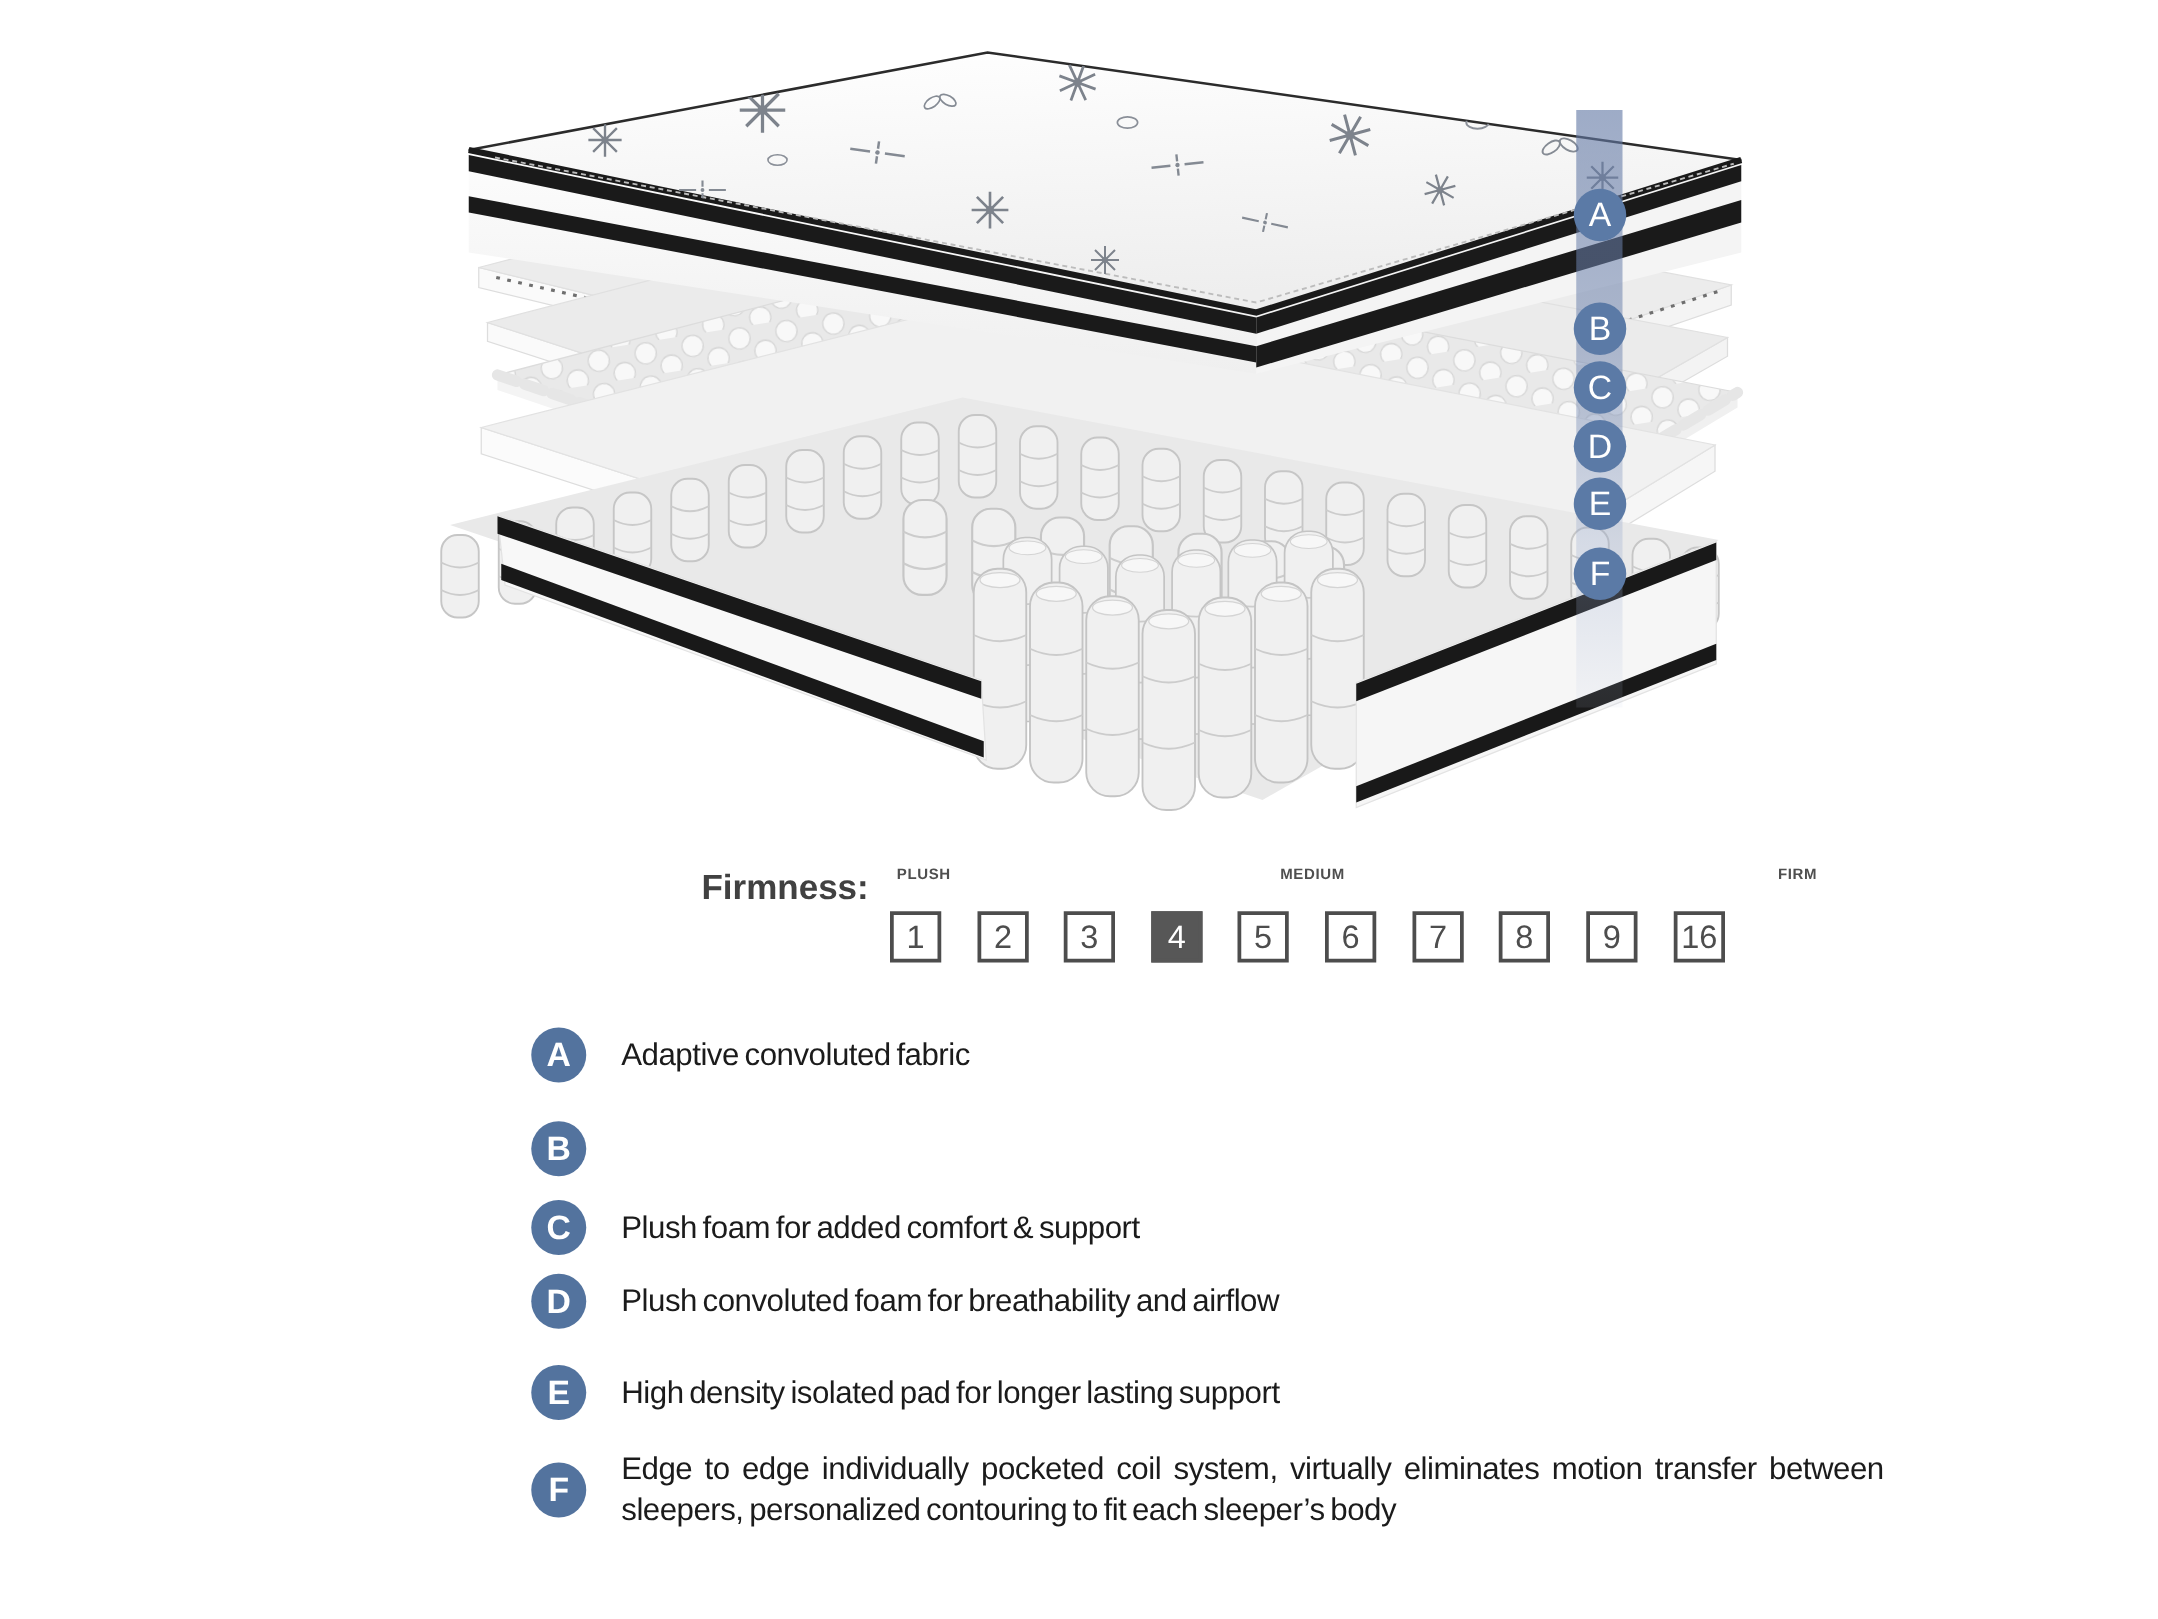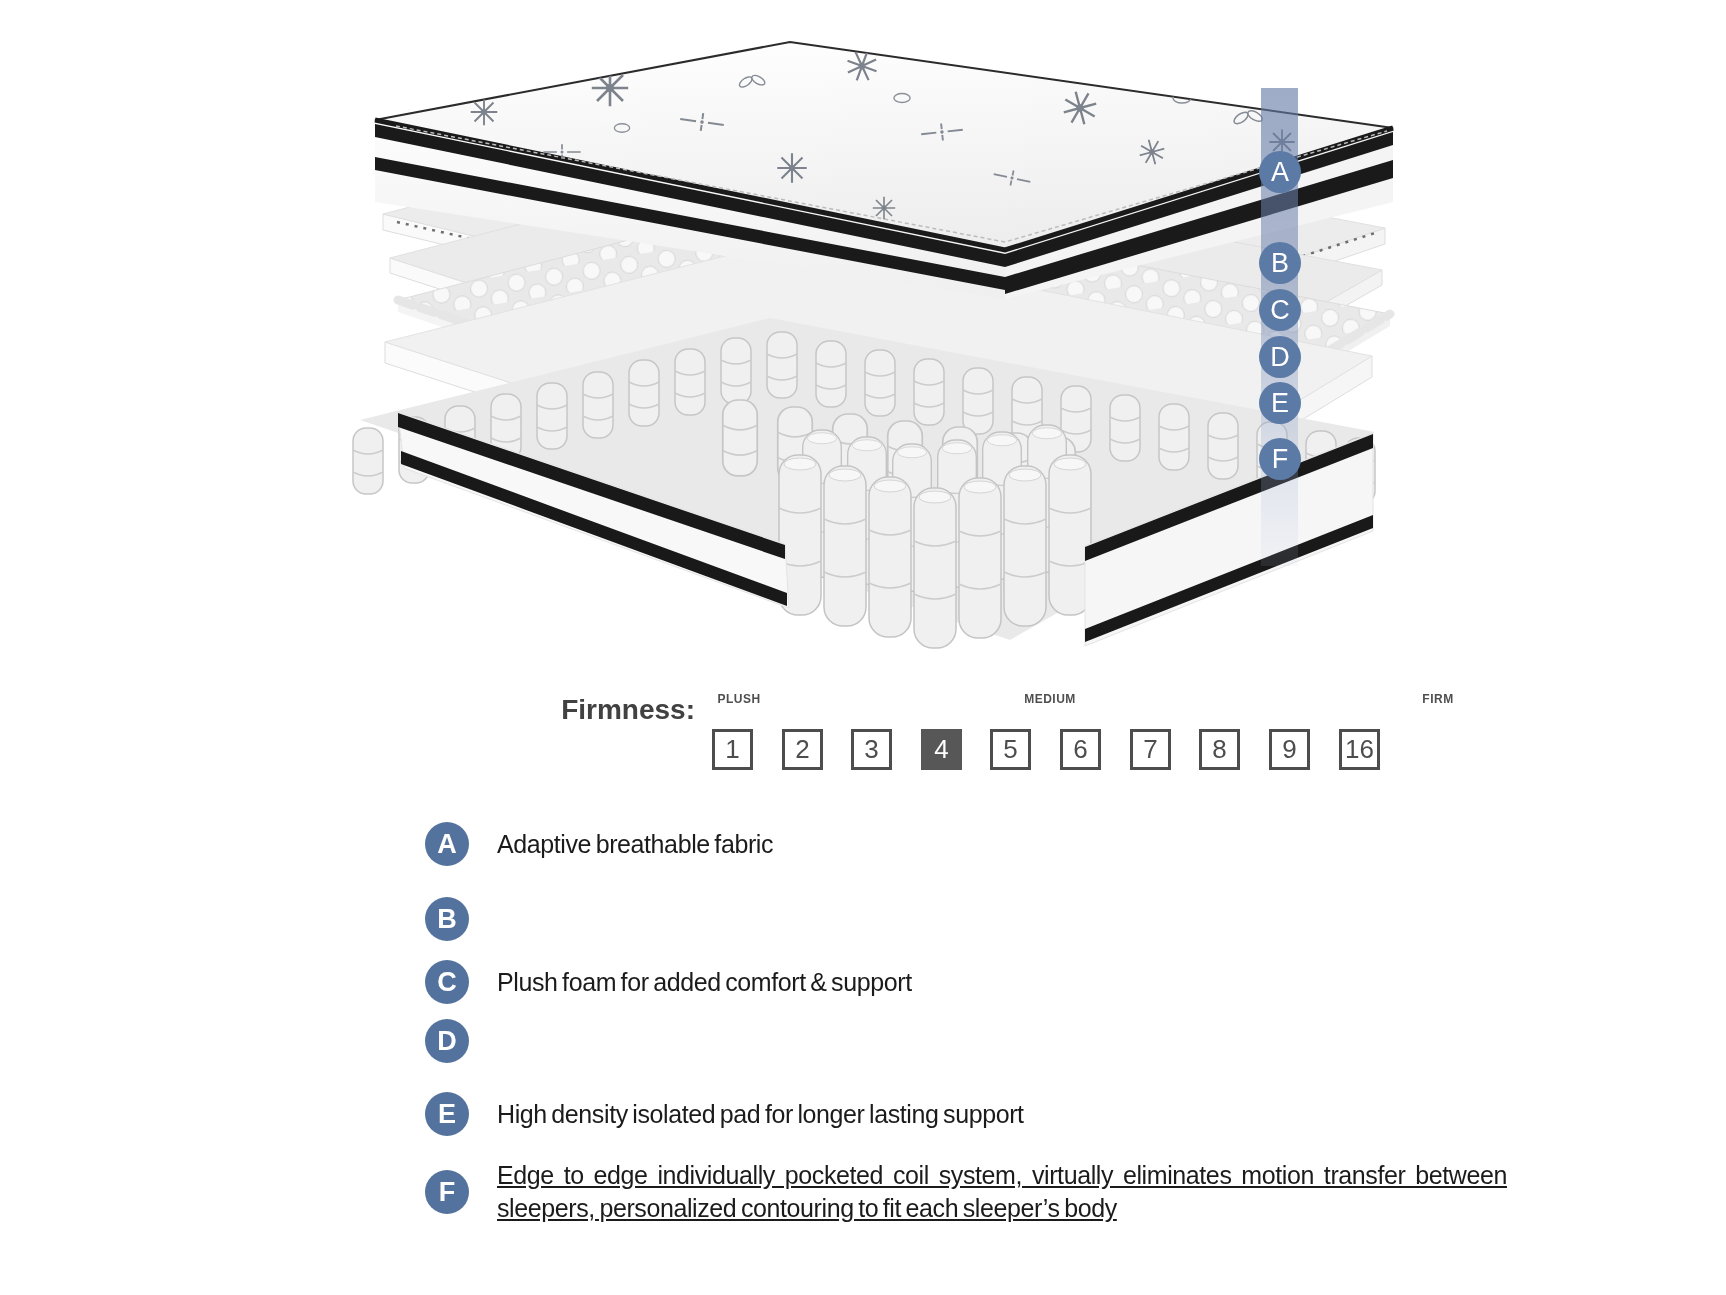--- a/index.html
+++ b/index.html
@@ -28,21 +28,21 @@
   .leg-badge{width:44px;height:44px;border-radius:50%;background:#53739e;color:#fff;
         font-size:27px;font-weight:bold;display:flex;align-items:center;
         justify-content:center;margin-right:28px;flex:0 0 auto;}
   .leg-badge-f{position:absolute;left:425px;top:1170px;width:44px;height:44px;
         border-radius:50%;background:#53739e;color:#fff;font-size:27px;font-weight:bold;
         display:flex;align-items:center;justify-content:center;}
   .leg-text{font-size:25px;color:#1b1b1b;letter-spacing:-0.4px;word-spacing:-2px;
         white-space:nowrap;}
   .leg-text-f{position:absolute;left:497px;top:1159px;width:1010px;font-size:25px;
         color:#1b1b1b;letter-spacing:-0.4px;word-spacing:-2px;line-height:33px;
-        text-align:justify;text-decoration:underline;}
+        text-align:justify;}
 </style>
 </head>
 <body>
 
 <div class="stage">
 
   <svg class="illus" width="1726" height="660" viewBox="0 0 1726 660">
     <defs>
       <linearGradient id="fabGrad" x1="0" y1="0" x2="0.2" y2="1">
         <stop offset="0" stop-color="#ffffff"></stop>
@@ -230,31 +230,32 @@
   <div class="fbox selected" style="left:921px">4</div>
   <div class="fbox" style="left:990px">5</div>
   <div class="fbox" style="left:1060px">6</div>
   <div class="fbox" style="left:1130px">7</div>
   <div class="fbox" style="left:1199px">8</div>
   <div class="fbox" style="left:1269px">9</div>
   <div class="fbox" style="left:1339px">16</div>
 
   <div class="leg-row" style="top:822px">
     <div class="leg-badge">A</div>
-    <div class="leg-text">Adaptive breathable fabric</div>
+    <div class="leg-text">Adaptive convoluted fabric</div>
   </div>
   <div class="leg-row" style="top:897px">
     <div class="leg-badge">B</div>
   </div>
   <div class="leg-row" style="top:960px">
     <div class="leg-badge">C</div>
     <div class="leg-text">Plush foam for added comfort &amp; support</div>
   </div>
   <div class="leg-row" style="top:1019px">
     <div class="leg-badge">D</div>
+    <div class="leg-text">Plush convoluted foam for breathability and airflow</div>
   </div>
   <div class="leg-row" style="top:1092px">
     <div class="leg-badge">E</div>
     <div class="leg-text">High density isolated pad for longer lasting support</div>
   </div>
   <div class="leg-badge-f">F</div>
   <div class="leg-text-f">Edge to edge individually pocketed coil system, virtually eliminates motion transfer between sleepers, personalized contouring to fit each sleeper’s body</div>
 
 </div>
 

